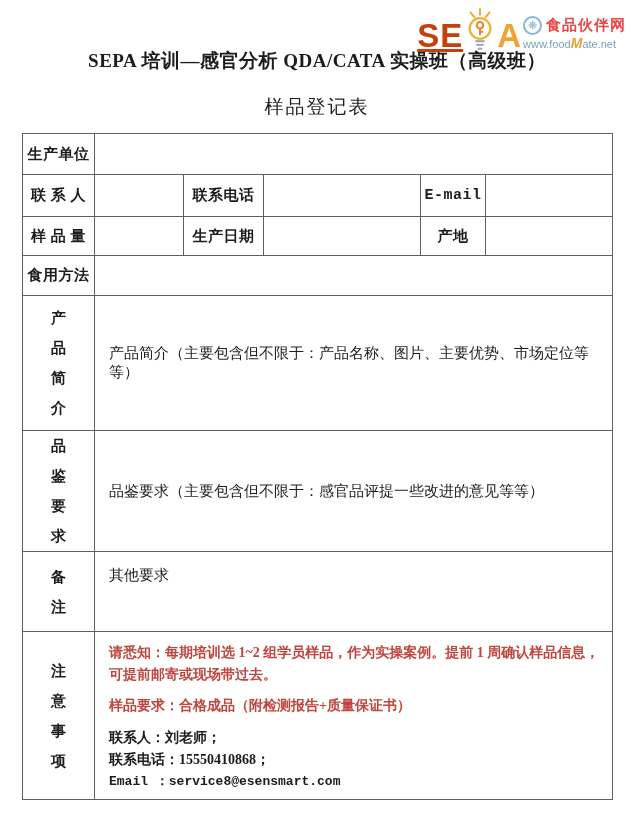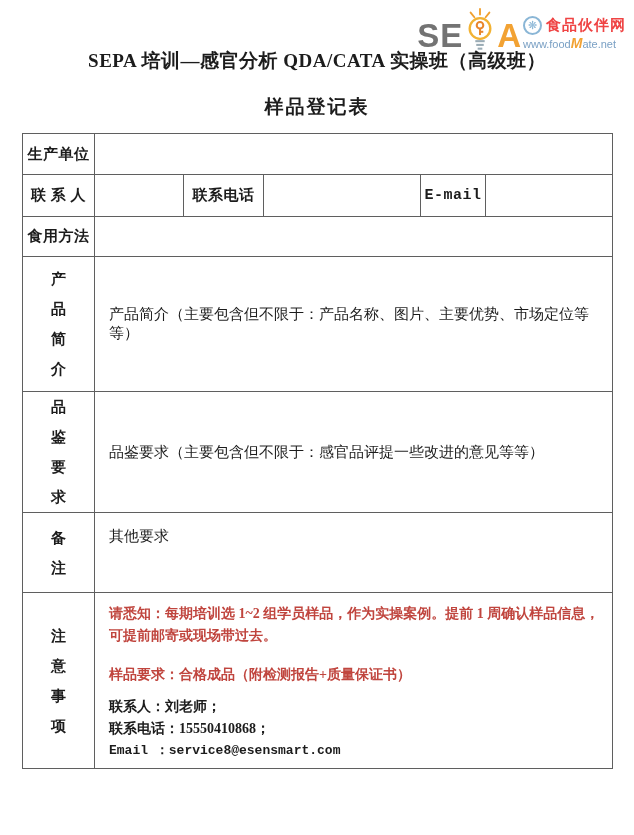--- a/index.html
+++ b/index.html
@@ -15,23 +15,24 @@
     position: absolute;
     top: 6px;
     right: 8px;
     display: flex;
     align-items: flex-end;
   }
   .logo-se {
     font-family: "Liberation Sans", "DejaVu Sans", sans-serif;
     font-size: 33px;
     font-weight: bold;
-    color: #737373;
+    color: #c2410c;
     line-height: 1;
     letter-spacing: 1px;
+    text-decoration: underline;
   }
   .logo-bulb { margin: 0 1px -3px 1px; }
   .logo-a {
     font-family: "Liberation Sans", "DejaVu Sans", sans-serif;
     font-size: 33px;
     font-weight: bold;
     color: #f2a233;
     line-height: 1;
     margin-right: 2px;
   }
@@ -74,21 +75,21 @@
     padding-top: 48px;
     text-align: center;
     font-size: 19px;
     font-weight: bold;
     letter-spacing: 0.5px;
   }
   .subtitle {
     margin-top: 20px;
     text-align: center;
     font-size: 19px;
-    font-weight: bold;
+    font-weight: normal;
     letter-spacing: 2px;
   }
 
   
   table.form {
     margin: 13px 0 0 22px;
     width: 590px;
     border-collapse: collapse;
     table-layout: fixed;
   }
@@ -119,21 +120,21 @@
     text-align: center;
   }
   .notes-cell { padding: 8px 12px 6px 14px; vertical-align: top !important; }
   .red-note {
     color: #c0453e;
     font-weight: bold;
     font-size: 14px;
     line-height: 22px;
   }
   .red-note.first { margin-top: 2px; }
-  .red-note.second { margin-top: 17px; }
+  .red-note.second { margin-top: 9px; }
   .contact-block { margin-top: 10px; }
   .contact-line {
     font-weight: bold;
     font-size: 14px;
     line-height: 22px;
   }
   .contact-line.email { font-family: "Liberation Mono", "DejaVu Sans Mono", monospace; font-size: 13px; }
 
   
   tr.r1 { height: 41px; padding-left: 24px; }
@@ -195,20 +196,28 @@
         <td colspan="5"></td>
       </tr>
       <tr class="r2">
         <td class="lbl">联 系 人</td>
         <td></td>
         <td class="lbl">联系电话</td>
         <td></td>
         <td class="lbl mono">E-mail</td>
         <td></td>
       </tr>
+      <tr class="r4">
+        <td class="lbl">样 品 量</td>
+        <td></td>
+        <td class="lbl">生产日期</td>
+        <td></td>
+        <td class="lbl">产地</td>
+        <td></td>
+      </tr>
       <tr class="r5">
         <td class="lbl">食用方法</td>
         <td colspan="5"></td>
       </tr>
       <tr class="r6">
         <td>
           <div class="vlabel">产品简介</div>
         </td>
         <td colspan="5" class="hint-cell">产品简介（主要包含但不限于：产品名称、图片、主要优势、市场定位等等）</td>
       </tr>

